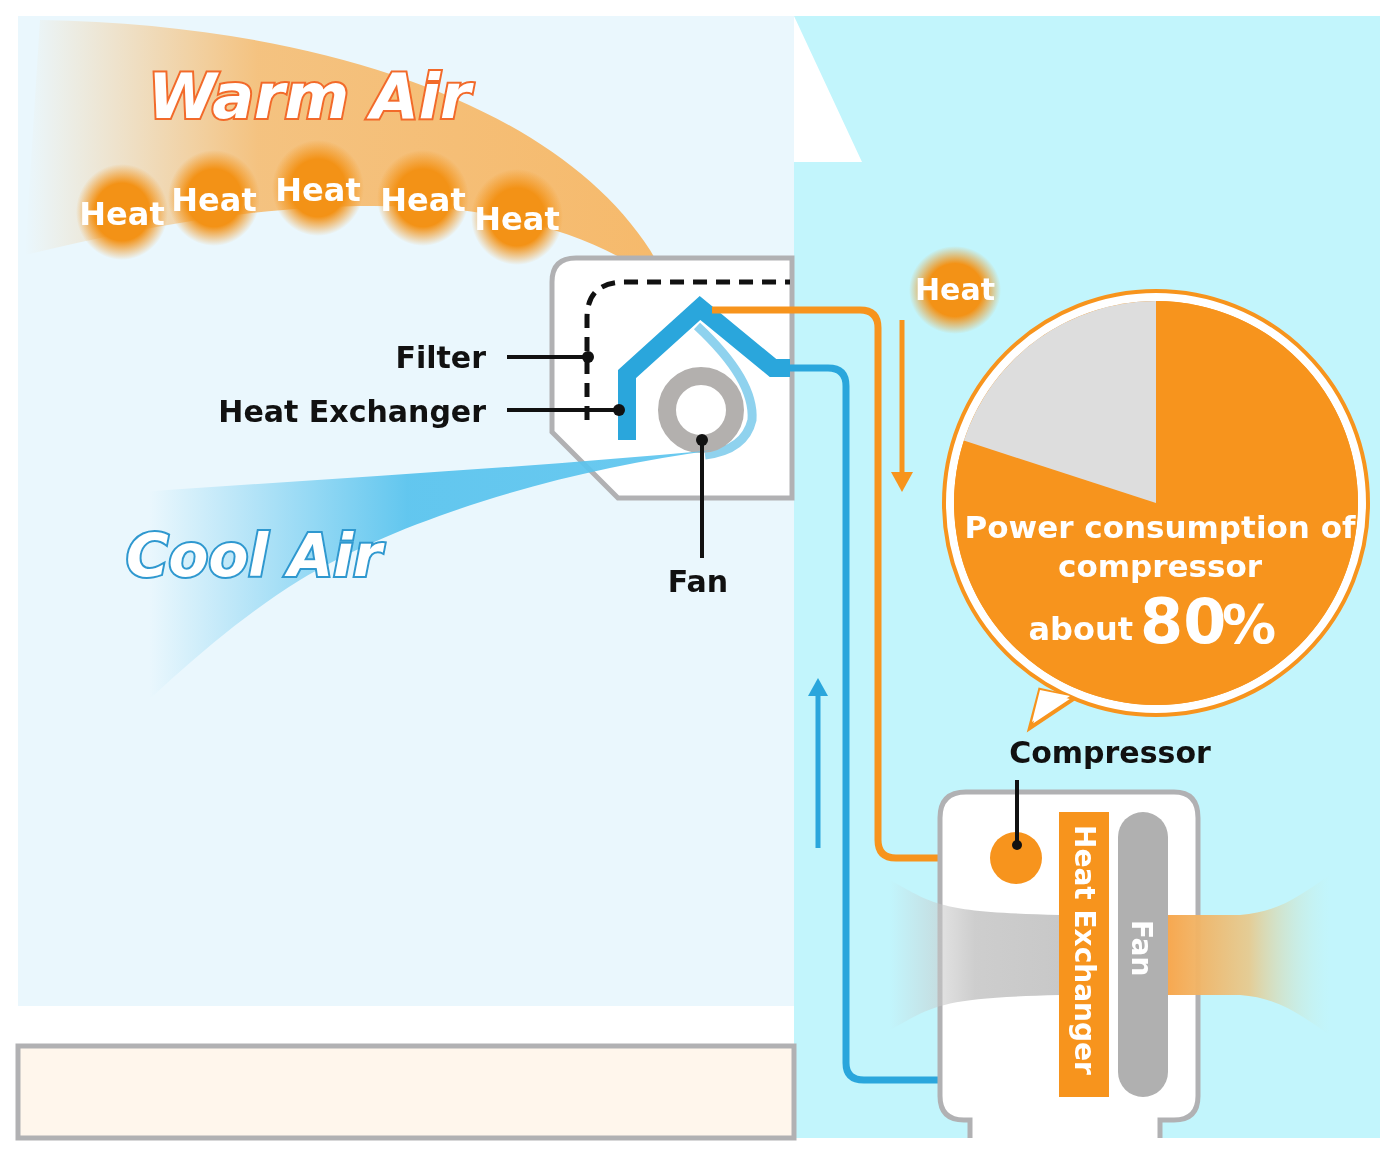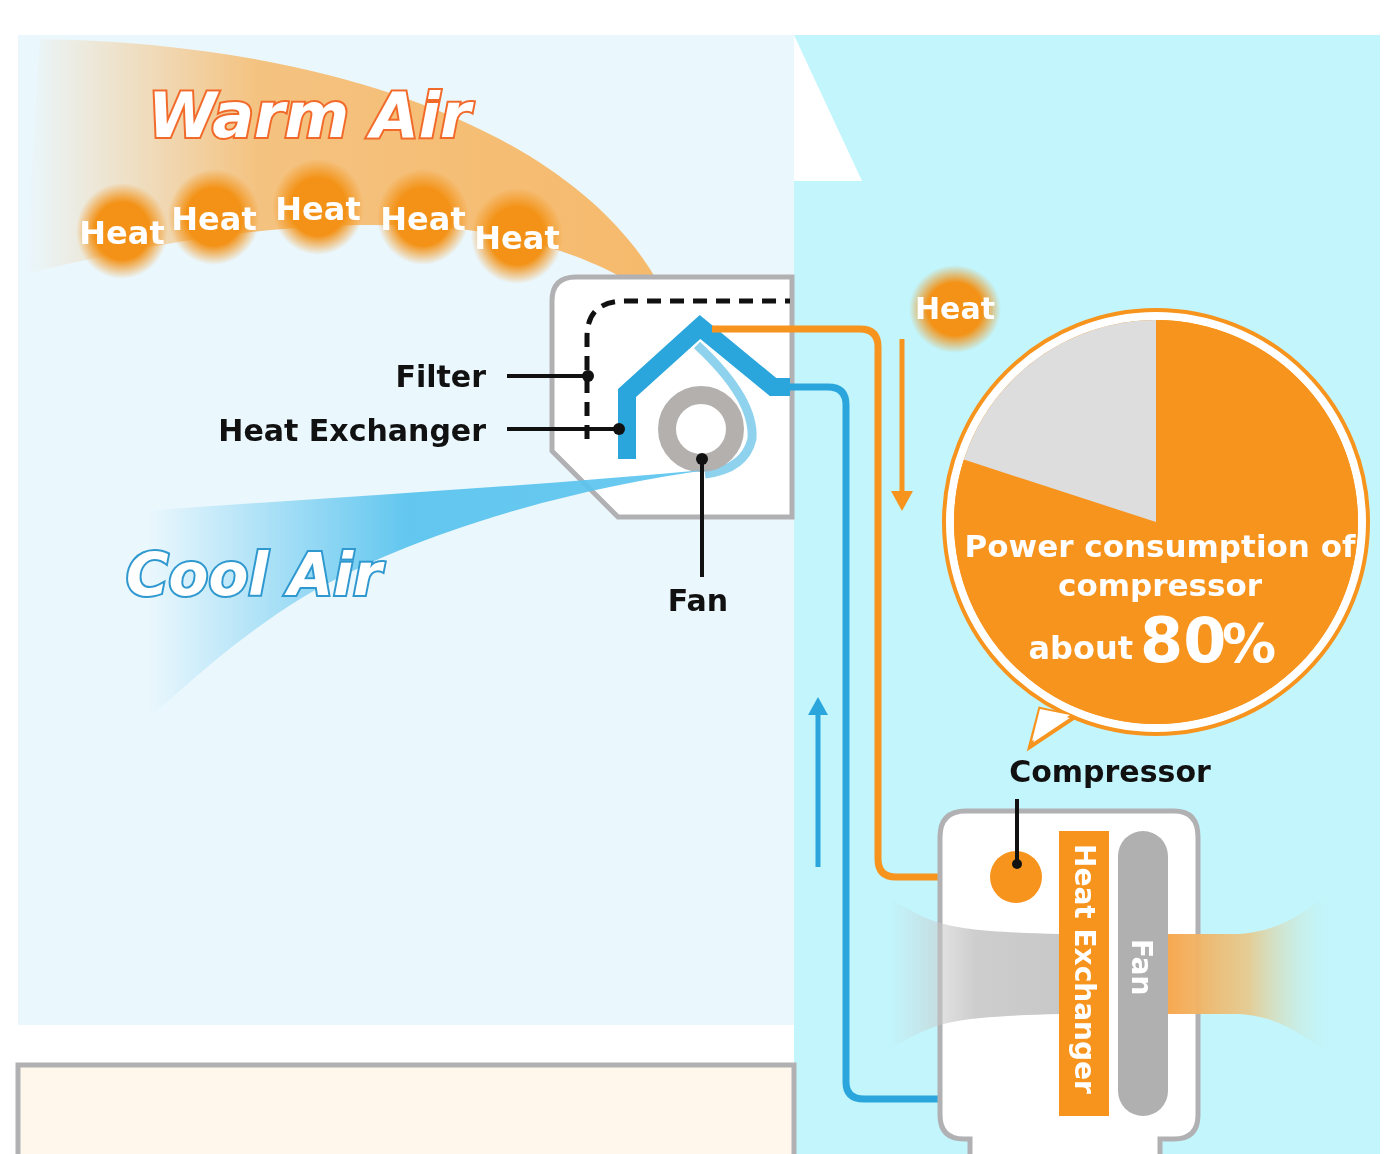--- a/index.html
+++ b/index.html
@@ -1,18 +1,18 @@
 <!DOCTYPE html>
 <html><head>
 <meta charset="utf-8">
 <style>
   html, body { margin: 0; padding: 0; background: #ffffff; }
   body { width: 1400px; height: 1154px; position: relative; overflow: hidden;
          font-family: "DejaVu Sans", sans-serif; }
-  #stage { position: absolute; left: 0; top: 0; width: 1400px; height: 1082px; margin-top: 19px; }
+  #stage { position: absolute; left: 0; top: 0; width: 1400px; height: 1082px; }
   svg text { font-family: "DejaVu Sans", sans-serif; }
   .lbl { font-weight: bold; fill: #111111; }
   .heat-txt { font-weight: bold; fill: #ffffff; }
   .big-title { font-style: italic; font-weight: bold; }
 </style>
 </head>
 <body>
 
 <div id="stage">
 <svg id="svg" width="1400" height="1154" viewBox="0 0 1400 1154" xmlns="http://www.w3.org/2000/svg">

